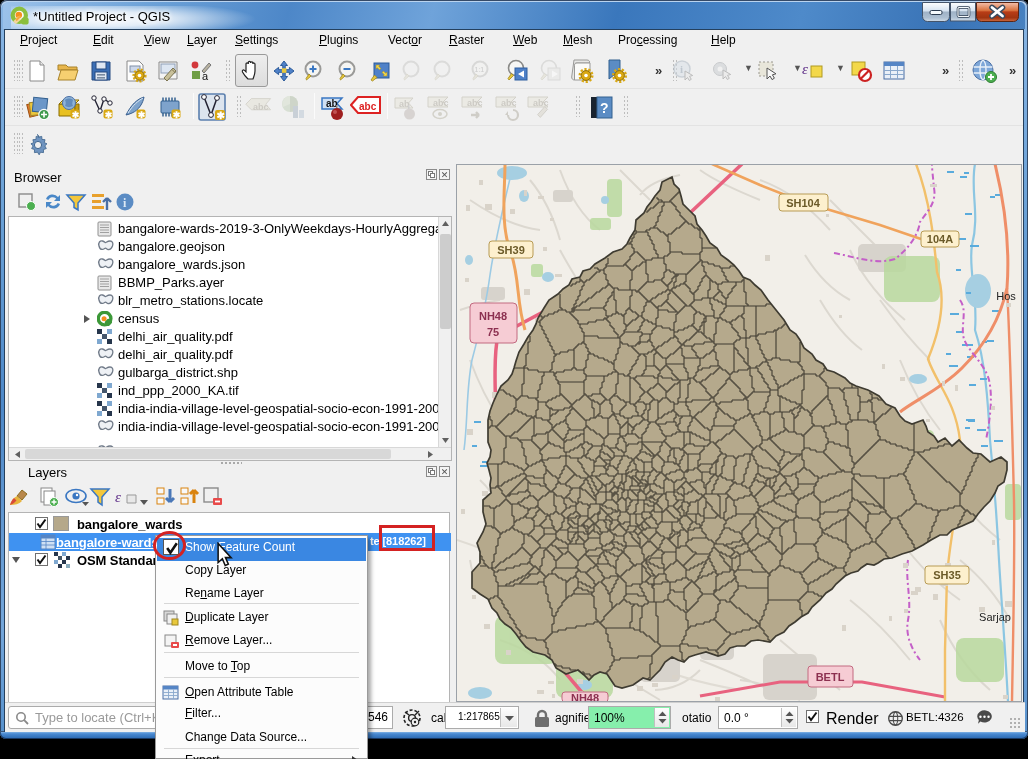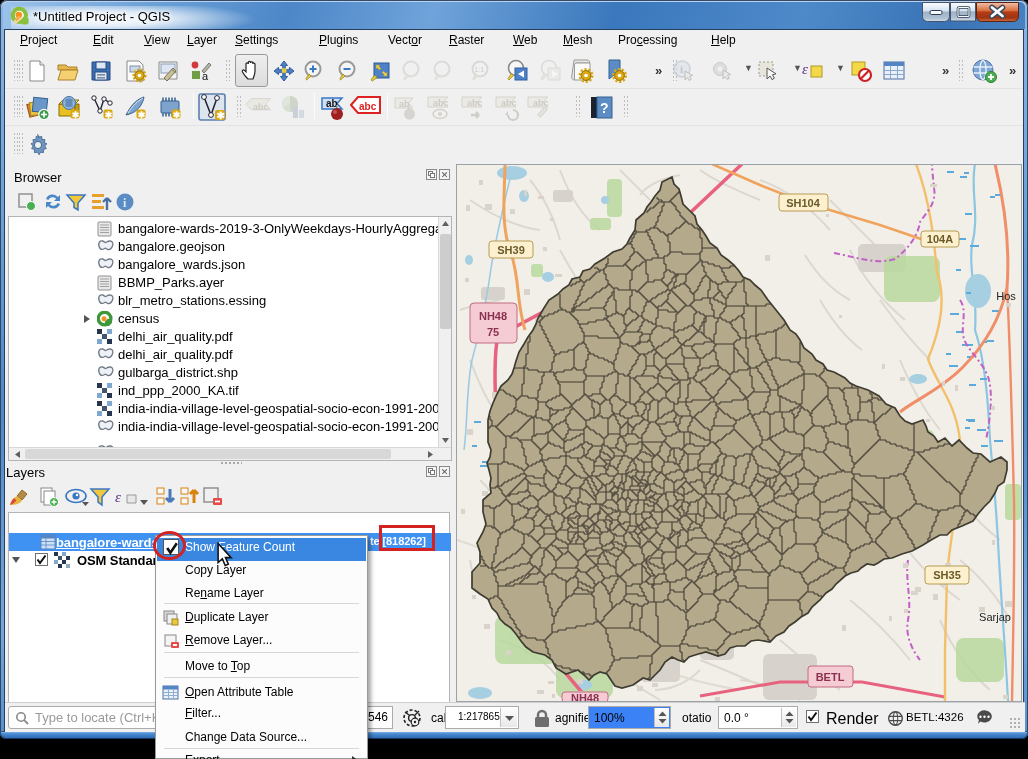--- a/index.html
+++ b/index.html
@@ -377,21 +377,21 @@
         </svg>
      <div style="position:absolute;left:109px;top:40px;white-space:nowrap">bangalore_wards.json</div>
      <svg style="position:absolute;left:88px;top:58px" width="15" height="16">
           <rect x="1" y="1" width="13" height="14" rx="1" fill="#e8e8e8" stroke="#909090"></rect>
           <path d="M3 4h9M3 6.5h9M3 9h9M3 11.5h9" stroke="#a0a0a0" stroke-width="1.2"></path>
         </svg>
      <div style="position:absolute;left:109px;top:58px;white-space:nowrap">BBMP_Parks.ayer</div>
      <svg style="position:absolute;left:88px;top:76px" width="17" height="14">
           <path d="M2 7C1 3.5 3 1.5 5.5 2c2 .4 2.5 1.6 3 1.6S10.5 2 13 2c2.5 0 3.5 2.5 2.5 5-.8 2-2.5 4-4.5 3.5-1.5-.4-1.5-1.3-2.5-1.3s-1.5 1-3 1.2C3.5 10.7 2.5 9 2 7z" fill="#eef1f5" stroke="#707a88" stroke-width="1.3"></path>
         </svg>
-     <div style="position:absolute;left:109px;top:76px;white-space:nowrap">blr_metro_stations.essing</div>
+     <div style="position:absolute;left:109px;top:76px;white-space:nowrap">blr_metro_stations.locate</div>
      <svg style="position:absolute;left:74px;top:98px" width="8" height="9">
           <path d="M1 0l6 4-6 4z" fill="#555"></path>
         </svg>
      <svg style="position:absolute;left:88px;top:94px" width="16" height="16" viewBox="0 0 19 19">
           <circle cx="9" cy="9" r="7.5" fill="none" stroke="#3c9838" stroke-width="4"></circle>
           <rect x="10" y="10" width="7" height="7" rx="1.5" fill="#3c9838" transform="rotate(45 13.5 13.5)"></rect>
           <circle cx="8.4" cy="9.2" r="3" fill="#f4901e"></circle>
         </svg>
      <div style="position:absolute;left:109px;top:94px;white-space:nowrap">census</div>
      <svg style="position:absolute;left:88px;top:112px" width="15" height="15">
@@ -450,21 +450,21 @@
           <svg style="position:absolute;left:2px;top:0" width="13" height="13">
             <path d="M4 6.5 9 3v7z" fill="#606060"></path>
           </svg>
           <div style="position:absolute;left:16px;top:1px;width:366px;height:10px;background:#d8d8d8;border-radius:2px"></div>
           <svg style="position:absolute;right:16px;top:0" width="13" height="13">
             <path d="M9 6.5 4 3v7z" fill="#606060"></path>
           </svg>
         </div>
    </div>
    <div style="position:absolute;left:215px;top:297px;width:22px;height:5px;background-image:radial-gradient(circle,#a9a9a9 35%,transparent 40%);background-size:4px 4px"></div>
-   <div class="panel-title" style="left:1px;top:301px">Layers</div>
+   <div class="panel-title" style="left:23px;top:301px">Layers</div>
    <div class="pbtn" style="left:421px;top:302px">
         <span style="position:absolute;left:1px;top:1px;width:5px;height:5px;border:1px solid #777;background:#fff"></span>
         <span style="position:absolute;left:3px;top:3px;width:5px;height:5px;border:1px solid #777;background:#fff"></span>
       </div>
    <div class="pbtn" style="left:434px;top:302px;line-height:10px;font-size:9px">✕</div>
    <svg style="position:absolute;left:2px;top:323px" width="22" height="20">
         <path d="M10 9 15 3l5 4-5 6z" fill="#b8874a" stroke="#8a6c20"></path>
         <path d="M3 18c1-4 3-7 7-9l5 5c-3 3-7 4-12 4z" fill="#e8b43c"></path>
         <path d="M3 18c.8-3 2-5 4-7l2.5 2.5C7 16 5.5 17.3 3 18z" fill="#d84a3a"></path>
       </svg>
@@ -497,20 +497,29 @@
         <rect x="2" y="2" width="7" height="6" fill="#f8f8f8" stroke="#d9830f"></rect>
         <rect x="2" y="12" width="7" height="6" fill="#f8f8f8" stroke="#d9830f"></rect>
         <path d="M15 17V4m0 0-4 4m4-4 4 4" stroke="#d9830f" stroke-width="3" fill="none"></path>
       </svg>
    <svg style="position:absolute;left:196px;top:322px" width="24" height="22">
         <rect x="3" y="2" width="14" height="14" fill="none" stroke="#8a8a8a" stroke-width="1.4"></rect>
         <rect x="12" y="12" width="9" height="7" rx="1" fill="#e84a4a"></rect>
         <rect x="14" y="14.6" width="5" height="1.8" fill="#fff"></rect>
       </svg>
    <div id="ltree" style="position:absolute;left:3px;top:348px;width:442px;height:190px;background:#fff;border-top:1px solid #b4b4b4;border-left:1px solid #b4b4b4;border-right:1px solid #b4b4b4;font-size:11.5px;font-weight:bold;letter-spacing:-0.1px">
+     <div class="row" style="left:26px;top:2px;width:416px;height:18px">
+       <span style="position:absolute;left:0px;top:2px;width:13px;height:13px;background:#fff;border:1px solid #707070">
+            <svg width="13" height="13" viewBox="0 0 13 13" style="position:absolute;left:-1px;top:-1px">
+              <path d="M2.5 6.5 5 10 10.5 2.5" stroke="#111" stroke-width="2" fill="none"></path>
+            </svg>
+          </span>
+       <span style="position:absolute;left:18px;top:1px;width:16px;height:15px;background:#b5a88a;border:1px solid #999"></span>
+       <span style="position:absolute;left:42px;top:2px">bangalore_wards</span>
+     </div>
      <div class="row" style="left:0;top:20px;width:442px;height:18px;background:#3f92f1;color:#fff">
        <svg style="position:absolute;left:31px;top:1px" width="16" height="16">
             <rect x="1" y="1" width="14" height="14" fill="#cfe0f4" stroke="#5585c5"></rect>
             <rect x="1" y="1" width="14" height="3.5" fill="#5585c5"></rect>
             <path d="M1 7.5h14M1 11h14M6 4.5v11" stroke="#5585c5" stroke-width=".8"></path>
           </svg>
        <span style="position:absolute;left:47px;top:2px;text-decoration:underline">bangalore-wards-2019-3-OnlyWee</span>
        <span style="position:absolute;left:361px;top:2px;font-size:11px">te [818262]</span>
      </div>
      <div class="row" style="left:0px;top:38px;width:444px;height:18px">
@@ -708,21 +717,21 @@
         <span style="position:absolute;left:12px;top:4px;font-size:10px">1:217865</span>
         <span style="position:absolute;right:1px;top:1px;width:17px;height:19px;background:linear-gradient(#fdfdfd,#e8e8e8);border-left:1px solid #c0c0c0"><svg width="17" height="19">
             <path d="M4 8h9l-4.5 5z" fill="#555"></path>
           </svg></span>
       </div>
    <svg style="position:absolute;left:529px;top:6px" width="17" height="19">
         <rect x="1" y="8" width="14" height="10" rx="1.5" fill="#6e6e6e"></rect>
         <path d="M4 8V6a4 4 0 0 1 8 0v2" fill="none" stroke="#6e6e6e" stroke-width="2.4"></path>
       </svg>
    <span class="slab" style="left:550px;top:8px;font-size:12px">agnifie</span>
-   <div style="position:absolute;left:583px;top:3px;width:83px;height:23px;background:#3b82f6;border:1px solid #ababab">
+   <div style="position:absolute;left:583px;top:3px;width:83px;height:23px;background:#86efac;border:1px solid #ababab">
         <span style="position:absolute;left:5px;top:4px;font-size:12px">100%</span>
         <span style="position:absolute;right:1px;top:1px;width:15px;height:19px;background:linear-gradient(#fdfdfd,#e8e8e8);border-left:1px solid #c0c0c0"><svg width="15" height="19">
             <path d="M3.5 8 7.5 3.5 11.5 8z" fill="#555"></path>
             <path d="M3.5 11 7.5 15.5 11.5 11z" fill="#555"></path>
           </svg></span>
       </div>
    <span class="slab" style="left:677px;top:8px;font-size:12px">otatio</span>
    <div style="position:absolute;left:713px;top:3px;width:80px;height:23px;background:#fff;border:1px solid #ababab">
         <span style="position:absolute;left:5px;top:4px;font-size:12px">0.0 °</span>
         <span style="position:absolute;right:1px;top:1px;width:15px;height:19px;background:linear-gradient(#fdfdfd,#e8e8e8);border-left:1px solid #c0c0c0"><svg width="15" height="19">

